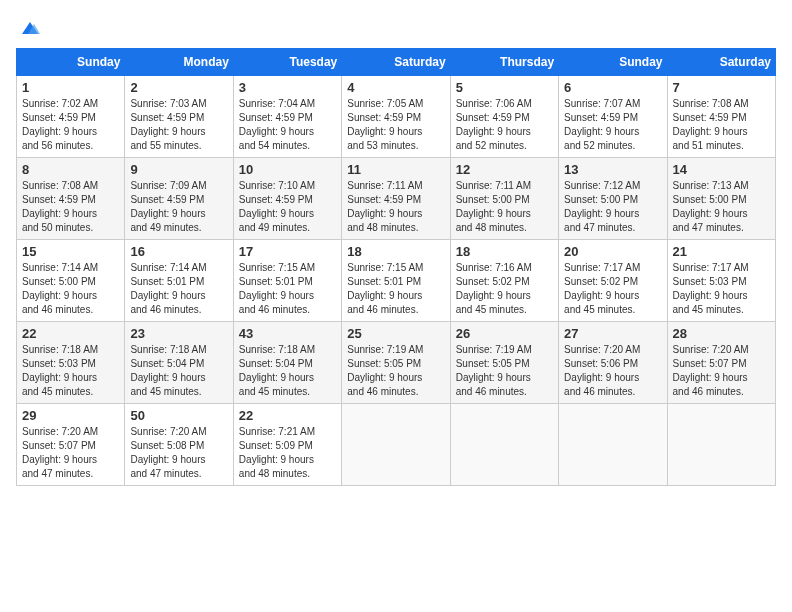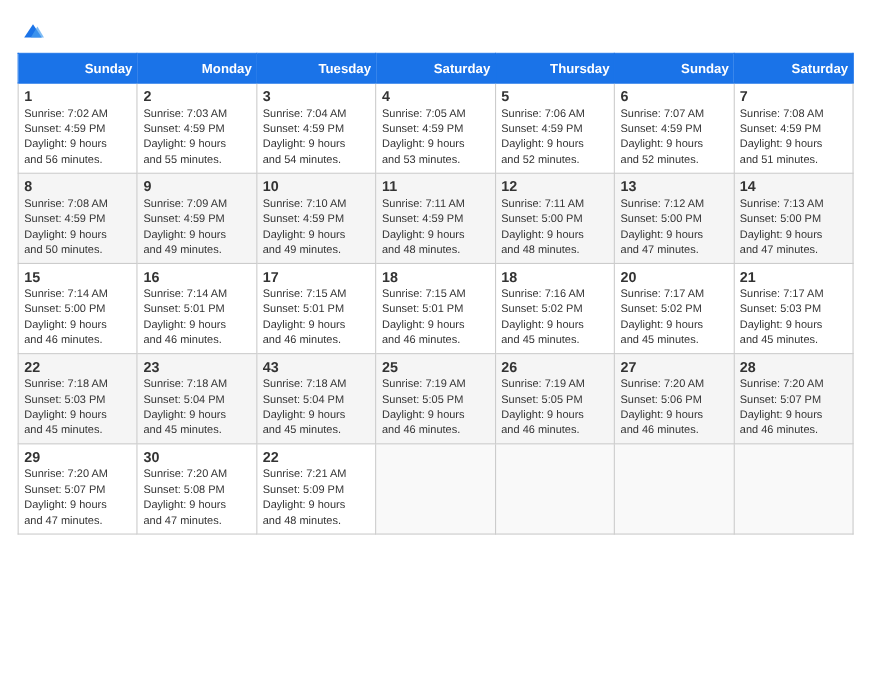--- a/index.html
+++ b/index.html
@@ -243,21 +243,21 @@
         <span class="day-num">28</span>
         <div class="day-info">Sunrise: 7:20 AM<br>Sunset: 5:07 PM<br>Daylight: 9 hours<br>and 46 minutes.</div>
       </td>
       </tr>
       <tr>
         <td>
         <span class="day-num">29</span>
         <div class="day-info">Sunrise: 7:20 AM<br>Sunset: 5:07 PM<br>Daylight: 9 hours<br>and 47 minutes.</div>
       </td>
         <td>
-        <span class="day-num">30</span>
+        <span class="day-num">50</span>
         <div class="day-info">Sunrise: 7:20 AM<br>Sunset: 5:08 PM<br>Daylight: 9 hours<br>and 47 minutes.</div>
       </td>
         <td>
         <span class="day-num">22</span>
         <div class="day-info">Sunrise: 7:21 AM<br>Sunset: 5:09 PM<br>Daylight: 9 hours<br>and 48 minutes.</div>
       </td>
         <td class="empty-cell"></td>
         <td class="empty-cell"></td>
         <td class="empty-cell"></td>
         <td class="empty-cell"></td>

